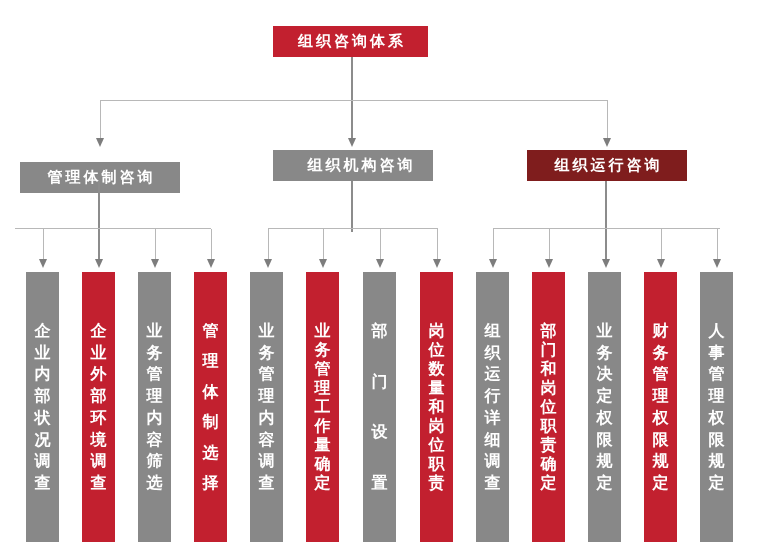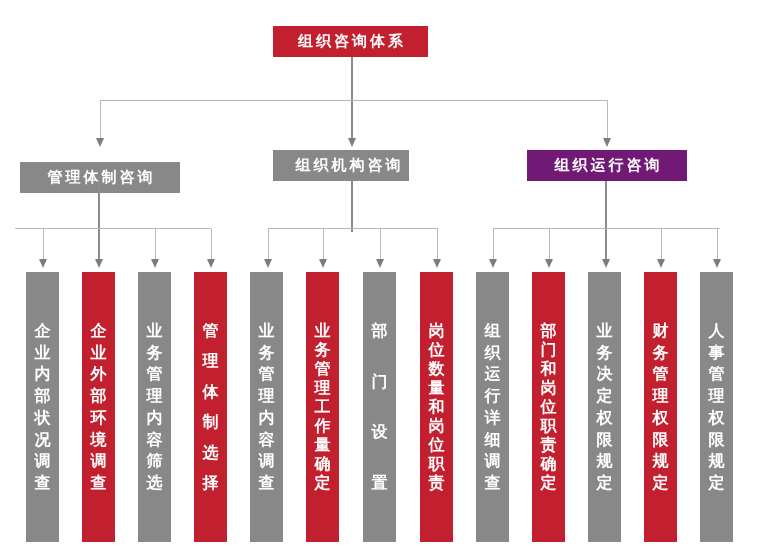--- a/index.html
+++ b/index.html
@@ -81,22 +81,22 @@
   <div class="line dark w2" style="left:351px; top:57px;  height:43px;"></div>
   <div class="line h1" style="left:100px; top:100px; width:508px;"></div>
   <div class="line w1" style="left:100px; top:101px; height:37px;"></div>
   <div class="arrow" style="left:96px;  top:138px;"></div>
   <div class="line dark w2" style="left:351px; top:101px; height:37px;"></div>
   <div class="arrow" style="left:348px; top:138px;"></div>
   <div class="line w1" style="left:607px; top:101px; height:37px;"></div>
   <div class="arrow" style="left:603px; top:138px;"></div>
 
   <div class="node gray" style="left: 20px; top: 162px; width: 160px; background-color: rgb(136, 136, 136);">管理体制咨询</div>
-  <div class="node gray" style="left: 273px; top: 150px; width: 136px; background-color: rgb(136, 136, 136); padding-left: 14px;">组织机构咨询</div>
-  <div class="node gray" style="left: 527px; top: 150px; width: 160px; background-color: #701a75;">组织运行咨询</div>
+  <div class="node gray" style="left: 273px; top: 150px; width: 160px; background-color: rgb(136, 136, 136); padding-left: 14px;">组织机构咨询</div>
+  <div class="node gray" style="left: 527px; top: 150px; width: 160px; background-color: #7f1d1d;">组织运行咨询</div>
 
   <div class="line dark w2" style="left:98px;  top:181px; height:79px;"></div>
   <div class="line h1" style="left:15px;  top:228px; width:196px;"></div>
   <div class="line w1" style="left:43px;  top:229px; height:30px;"></div>
   <div class="line w1" style="left:155px; top:229px; height:30px;"></div>
   <div class="line w1" style="left:211px; top:229px; height:30px;"></div>
   <div class="arrow" style="left:39px;  top:259px;"></div>
   <div class="arrow" style="left:95px;  top:259px;"></div>
   <div class="arrow" style="left:151px; top:259px;"></div>
   <div class="arrow" style="left:207px; top:259px;"></div>

